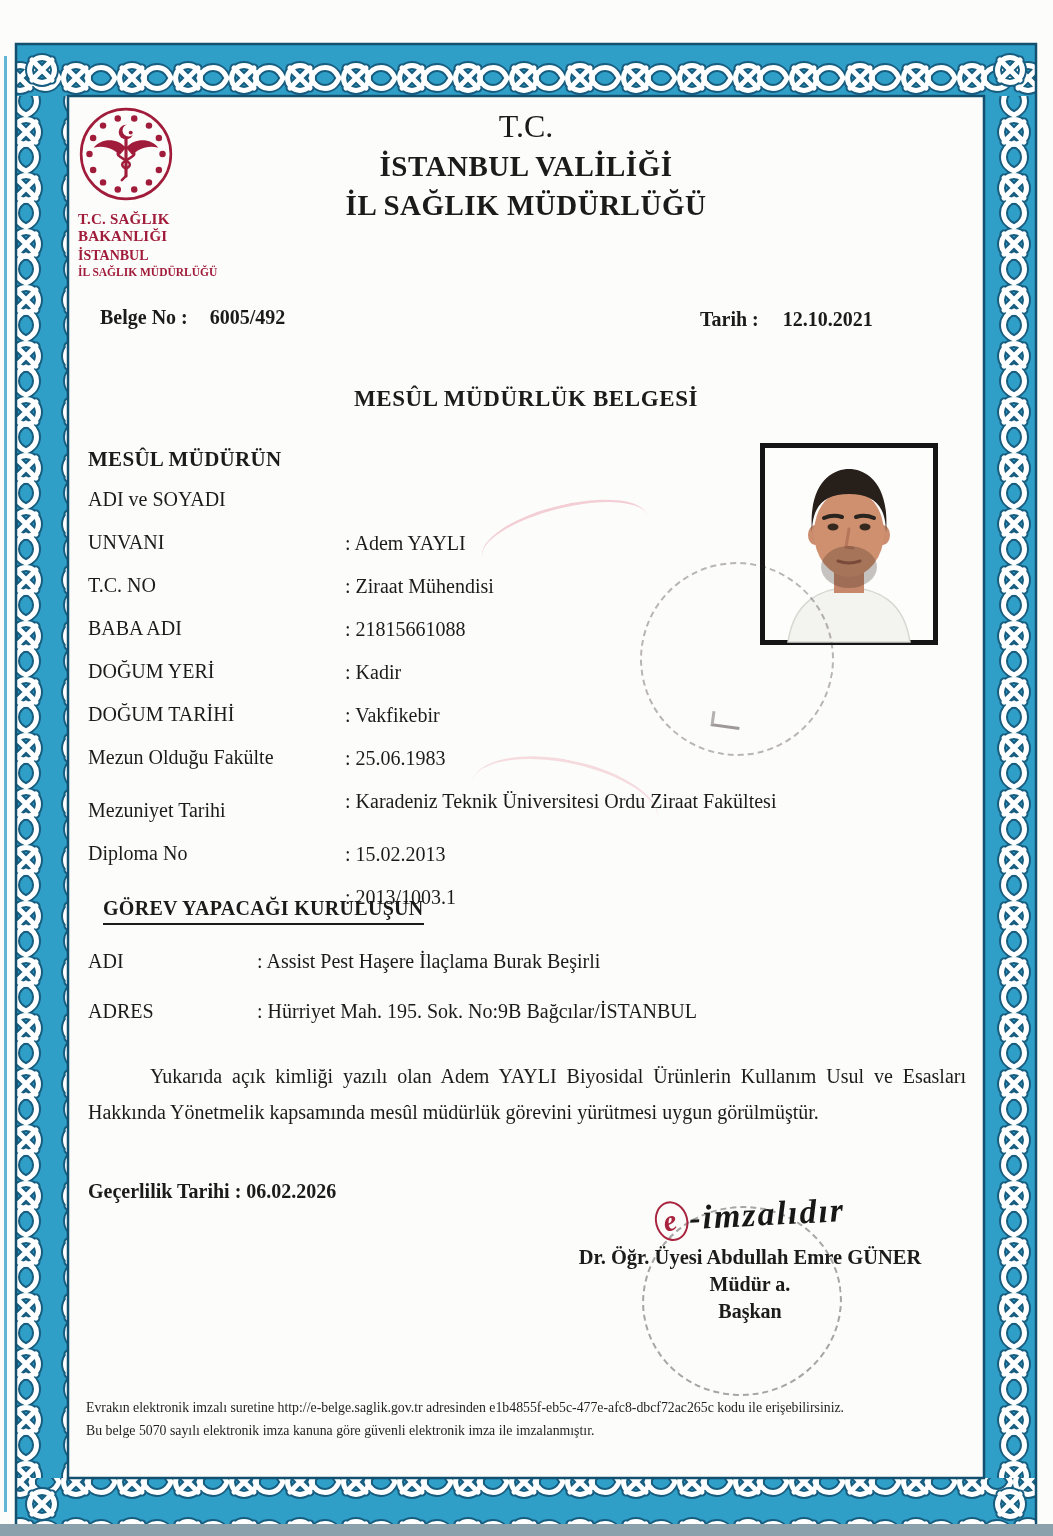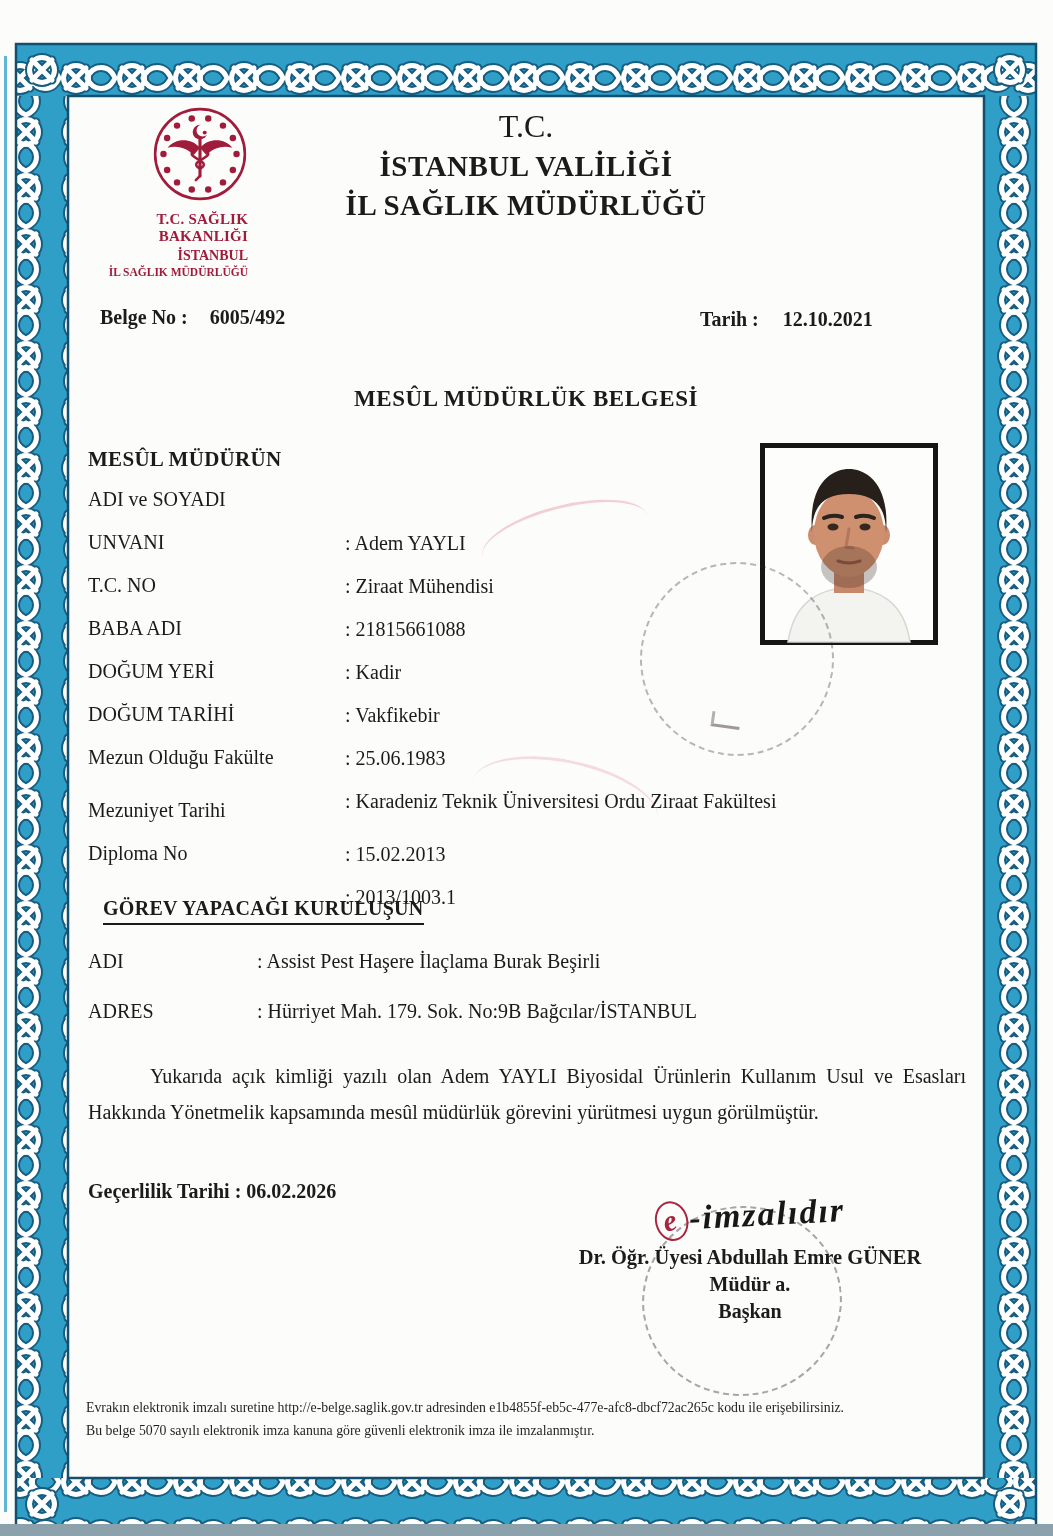--- a/index.html
+++ b/index.html
@@ -1,21 +1,21 @@
 <!DOCTYPE html>
 <html lang="tr"><head>
 <meta charset="utf-8">
 <style>
   html,body{margin:0;padding:0;background:#e8e8e8;}
   .page{position:relative;width:1053px;height:1536px;background:#fcfcfa;
         font-family:"Liberation Serif", serif;color:#1b1b1b;overflow:hidden;margin:0 auto;}
   .abs{position:absolute;}
 
   
-  .logo-block{left:78px;top:106px;width:170px;text-align:right;}
+  .logo-block{left:78px;top:106px;width:170px;text-align:left;}
   .logo-line1{font-size:15px;font-weight:bold;color:#a01c3a;margin-top:5px;letter-spacing:.2px;}
   .logo-line2{font-size:14px;font-weight:bold;color:#a01c3a;margin-top:3px;}
   .logo-line3{font-size:11.5px;font-weight:bold;color:#a01c3a;margin-top:2px;}
   .hdr-center{left:68px;top:106px;width:916px;text-align:center;line-height:1.25;}
   .hdr-tc{font-size:32px;font-weight:normal;}
   .hdr-l2{font-size:29px;font-weight:bold;letter-spacing:.5px;margin-top:2px;}
   .hdr-l3{font-size:29px;font-weight:bold;letter-spacing:.5px;margin-top:3px;}
 
   
   .belge{left:100px;top:306px;font-size:20px;font-weight:bold;}
@@ -257,21 +257,21 @@
   <div class="abs pink2"></div>
 
   <div class="abs sec2-head">GÖREV YAPACAĞI KURULUŞUN</div>
   <div class="abs rows2">
     <div class="row">
         <span class="lbl">ADI</span>
         <span class="val">: Assist Pest Haşere İlaçlama Burak Beşirli</span>
       </div>
     <div class="row">
         <span class="lbl">ADRES</span>
-        <span class="val">: Hürriyet Mah. 179. Sok. No:9B Bağcılar/İSTANBUL</span>
+        <span class="val">: Hürriyet Mah. 195. Sok. No:9B Bağcılar/İSTANBUL</span>
       </div>
   </div>
 
   <div class="abs body-par">Yukarıda açık kimliği yazılı olan Adem YAYLI Biyosidal Ürünlerin Kullanım Usul ve Esasları Hakkında Yönetmelik kapsamında mesûl müdürlük görevini yürütmesi uygun görülmüştür.</div>
 
   <div class="abs validity">Geçerlilik Tarihi : 06.02.2026</div>
 
   <div class="abs stamp-b"></div>
   <div class="abs sig-block">
     <div class="esign"><span class="e">e</span><span>-imzalıdır</span></div>

